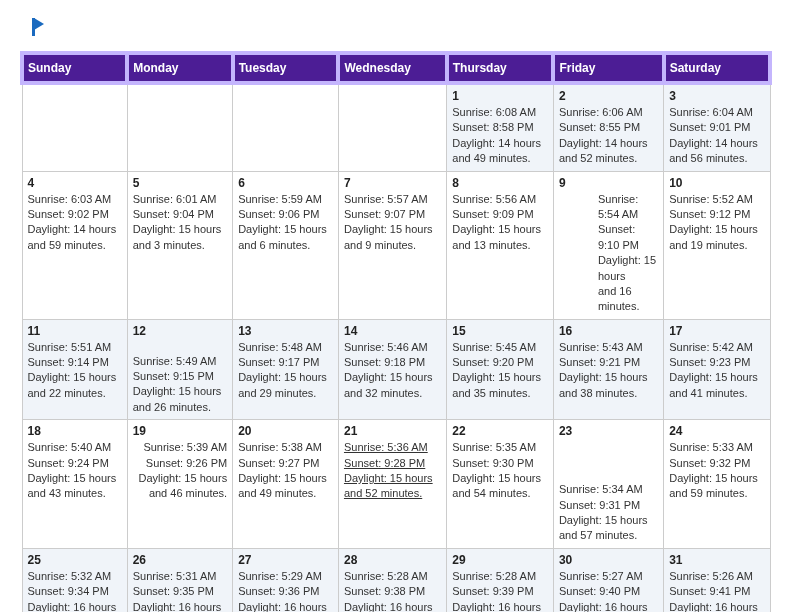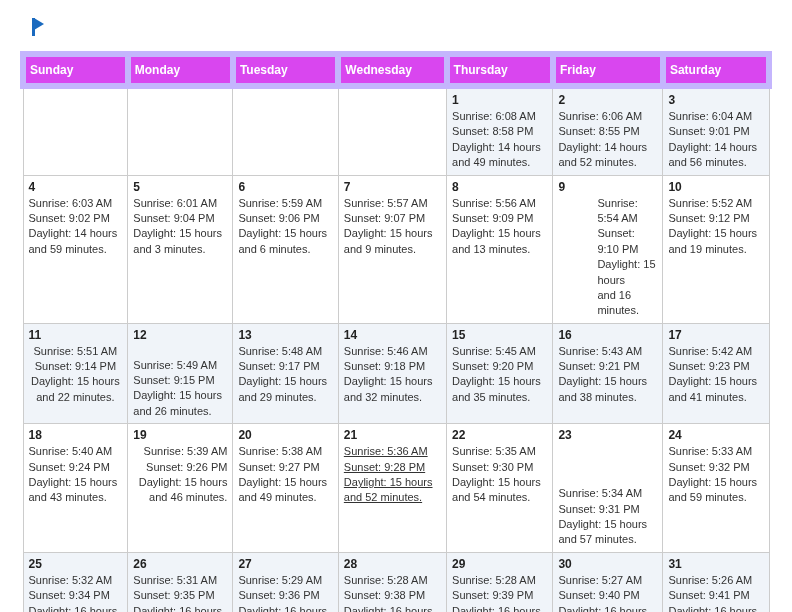--- a/index.html
+++ b/index.html
@@ -52,27 +52,27 @@
       color: #444;
       margin-top: 2px;
     }
     .calendar-table {
       width: 100%;
       border-collapse: collapse;
       margin-top: 8px;
       font-size: 11px;
     }
     .calendar-table thead tr th {
-      background-color: #d946ef;
+      background-color: #4c1d95;
       color: #fff;
       padding: 6px 4px;
       text-align: left;
       font-size: 12px;
       font-weight: bold;
-      border: 6px solid #c4b5fd;
+      border: 4px solid #c4b5fd;
     }
     .calendar-table tbody tr td {
       border: 1px solid #ccc;
       padding: 4px 5px;
       vertical-align: top;
       width: 113px;
       min-height: 70px;
       background: #fff;
     }
     .calendar-table tbody tr:nth-child(odd) td {
@@ -207,21 +207,21 @@
             <span class="day-num">10</span>
             <div class="cell-text" style="white-space: pre-line;">Sunrise: 5:52 AM
 Sunset: 9:12 PM
 Daylight: 15 hours
 and 19 minutes.</div>
           </td>
         </tr>
         <tr>
           <td>
             <span class="day-num">11</span>
-            <div class="cell-text" style="white-space: pre-line; text-align: center;">Sunrise: 5:51 AM
+            <div class="cell-text" style="white-space: pre-line;">Sunrise: 5:51 AM
 Sunset: 9:14 PM
 Daylight: 15 hours
 and 22 minutes.</div>
           </td>
           <td>
             <span class="day-num">12</span>
             <div class="cell-text" style="white-space: pre-line; margin-top: 16px;">Sunrise: 5:49 AM
 Sunset: 9:15 PM
 Daylight: 15 hours
 and 26 minutes.</div>

